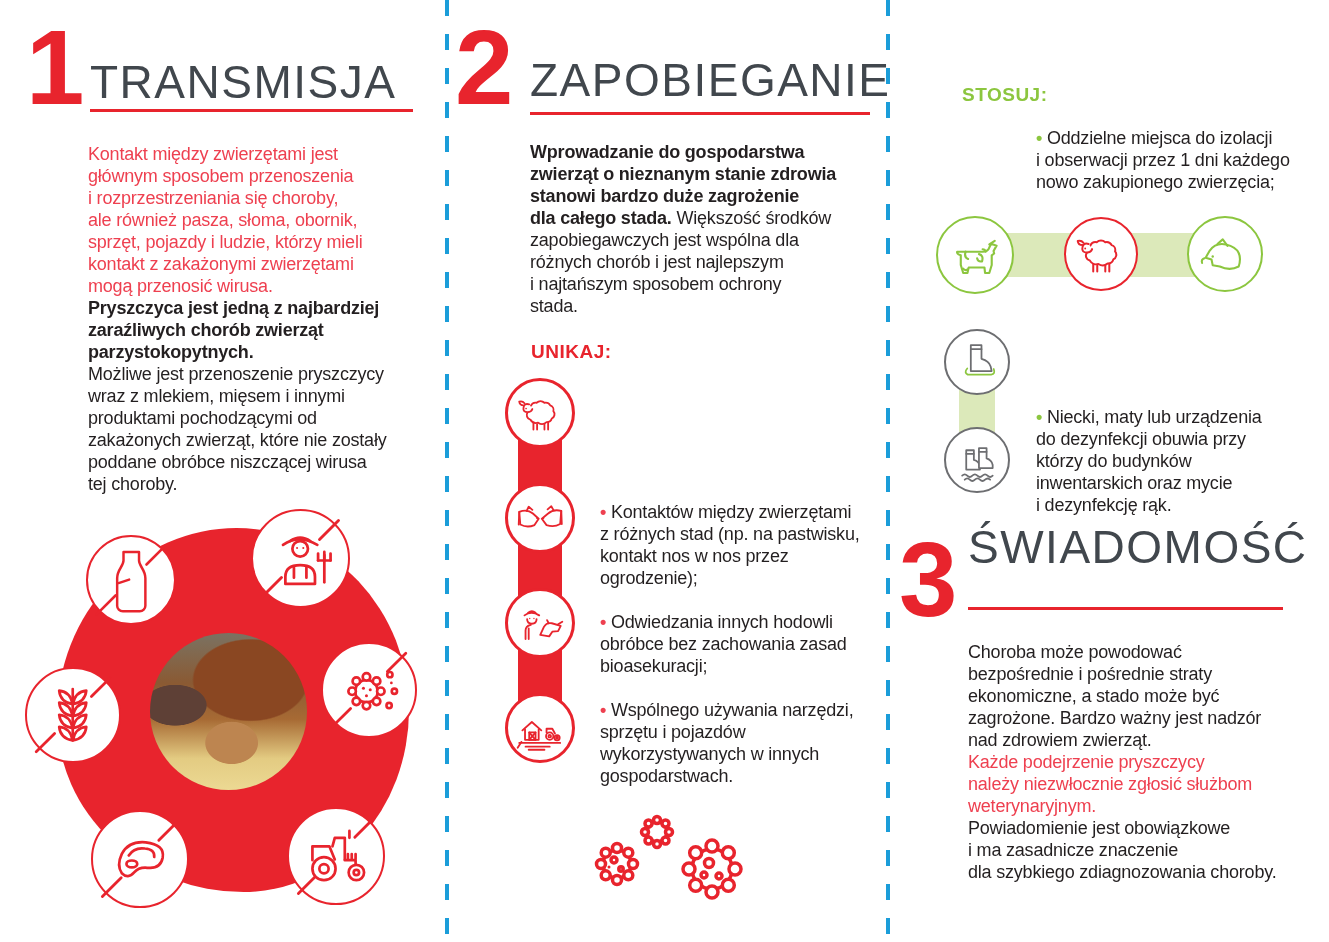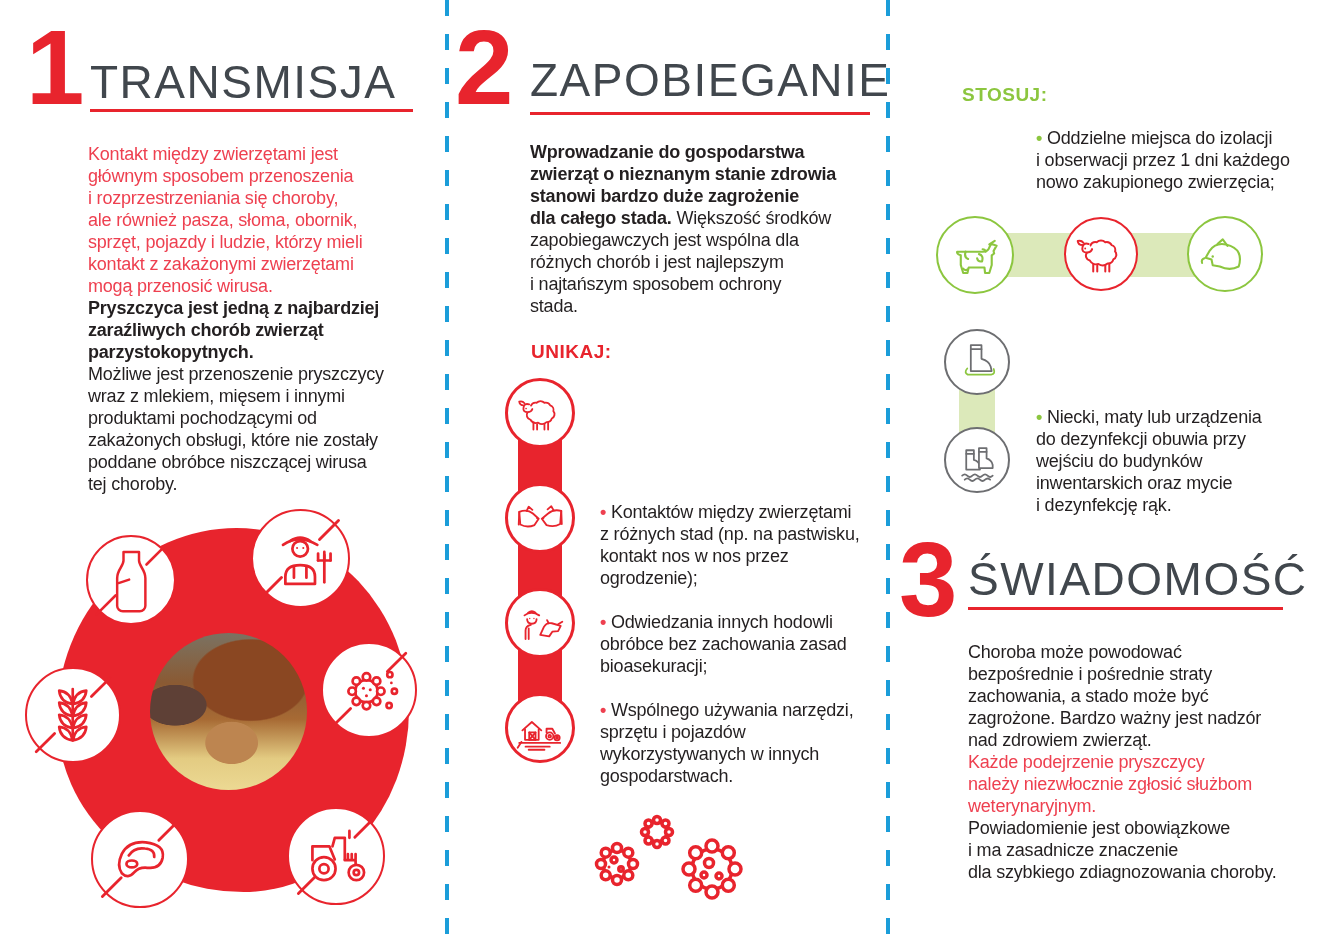--- a/index.html
+++ b/index.html
@@ -83,21 +83,21 @@
 ale również pasza, słoma, obornik,
 sprzęt, pojazdy i ludzie, którzy mieli
 kontakt z zakażonymi zwierzętami
 mogą przenosić wirusa.</div>
     <div class="pre bold">Pryszczyca jest jedną z najbardziej
 zaraźliwych chorób zwierząt
 parzystokopytnych.</div>
     <div class="pre">Możliwe jest przenoszenie pryszczycy
 wraz z mlekiem, mięsem i innymi
 produktami pochodzącymi od
-zakażonych obsługi, które nie zostały
+zakażonych zwierząt, które nie zostały
 poddane obróbce niszczącej wirusa
 tej choroby.</div>
   </div>
 
   <div class="blob"></div>
   <div class="photo"></div>
 
   <div class="circle ic-red" style="left:86px;top:535px;width:90px;height:90px;border:2px solid var(--red)">
     <div class="slash">
         <svg viewBox="0 0 100 100">
@@ -415,32 +415,32 @@
           <g class="green">
             <path d="M20 80q5-5 10 0t10 0 10 0 10 0 10 0 10 0"></path>
             <path d="M25 88q5-5 10 0t10 0 10 0 10 0 10 0"></path>
           </g>
         </svg>
       </div>
   </div>
 
   <div class="abs pre bullet gdot" style="left:1036px;top:406px">Niecki, maty lub urządzenia
 do dezynfekcji obuwia przy
-wejściu do budynków
+którzy do budynków
 inwentarskich oraz mycie
 i dezynfekcję rąk.</div>
 
   <div class="big-num" style="left:899px;top:527px">3</div>
-  <div class="sec-title" style="left:968px;top:556px">ŚWIADOMOŚĆ</div>
+  <div class="sec-title" style="left:968px;top:524px">ŚWIADOMOŚĆ</div>
   <div class="rule" style="left:968px;top:607px;width:315px"></div>
 
   <div class="abs" style="left:968px;top:641px">
     <div class="pre">Choroba może powodować
 bezpośrednie i pośrednie straty
-zachowania, a stado może być
+ekonomiczne, a stado może być
 zagrożone. Bardzo ważny jest nadzór
 nad zdrowiem zwierząt.</div>
     <div class="pre redtxt">Każde podejrzenie pryszczycy
 należy niezwłocznie zgłosić służbom
 weterynaryjnym.</div>
     <div class="pre">Powiadomienie jest obowiązkowe
 i ma zasadnicze znaczenie
 dla szybkiego zdiagnozowania choroby.</div>
   </div>
 

